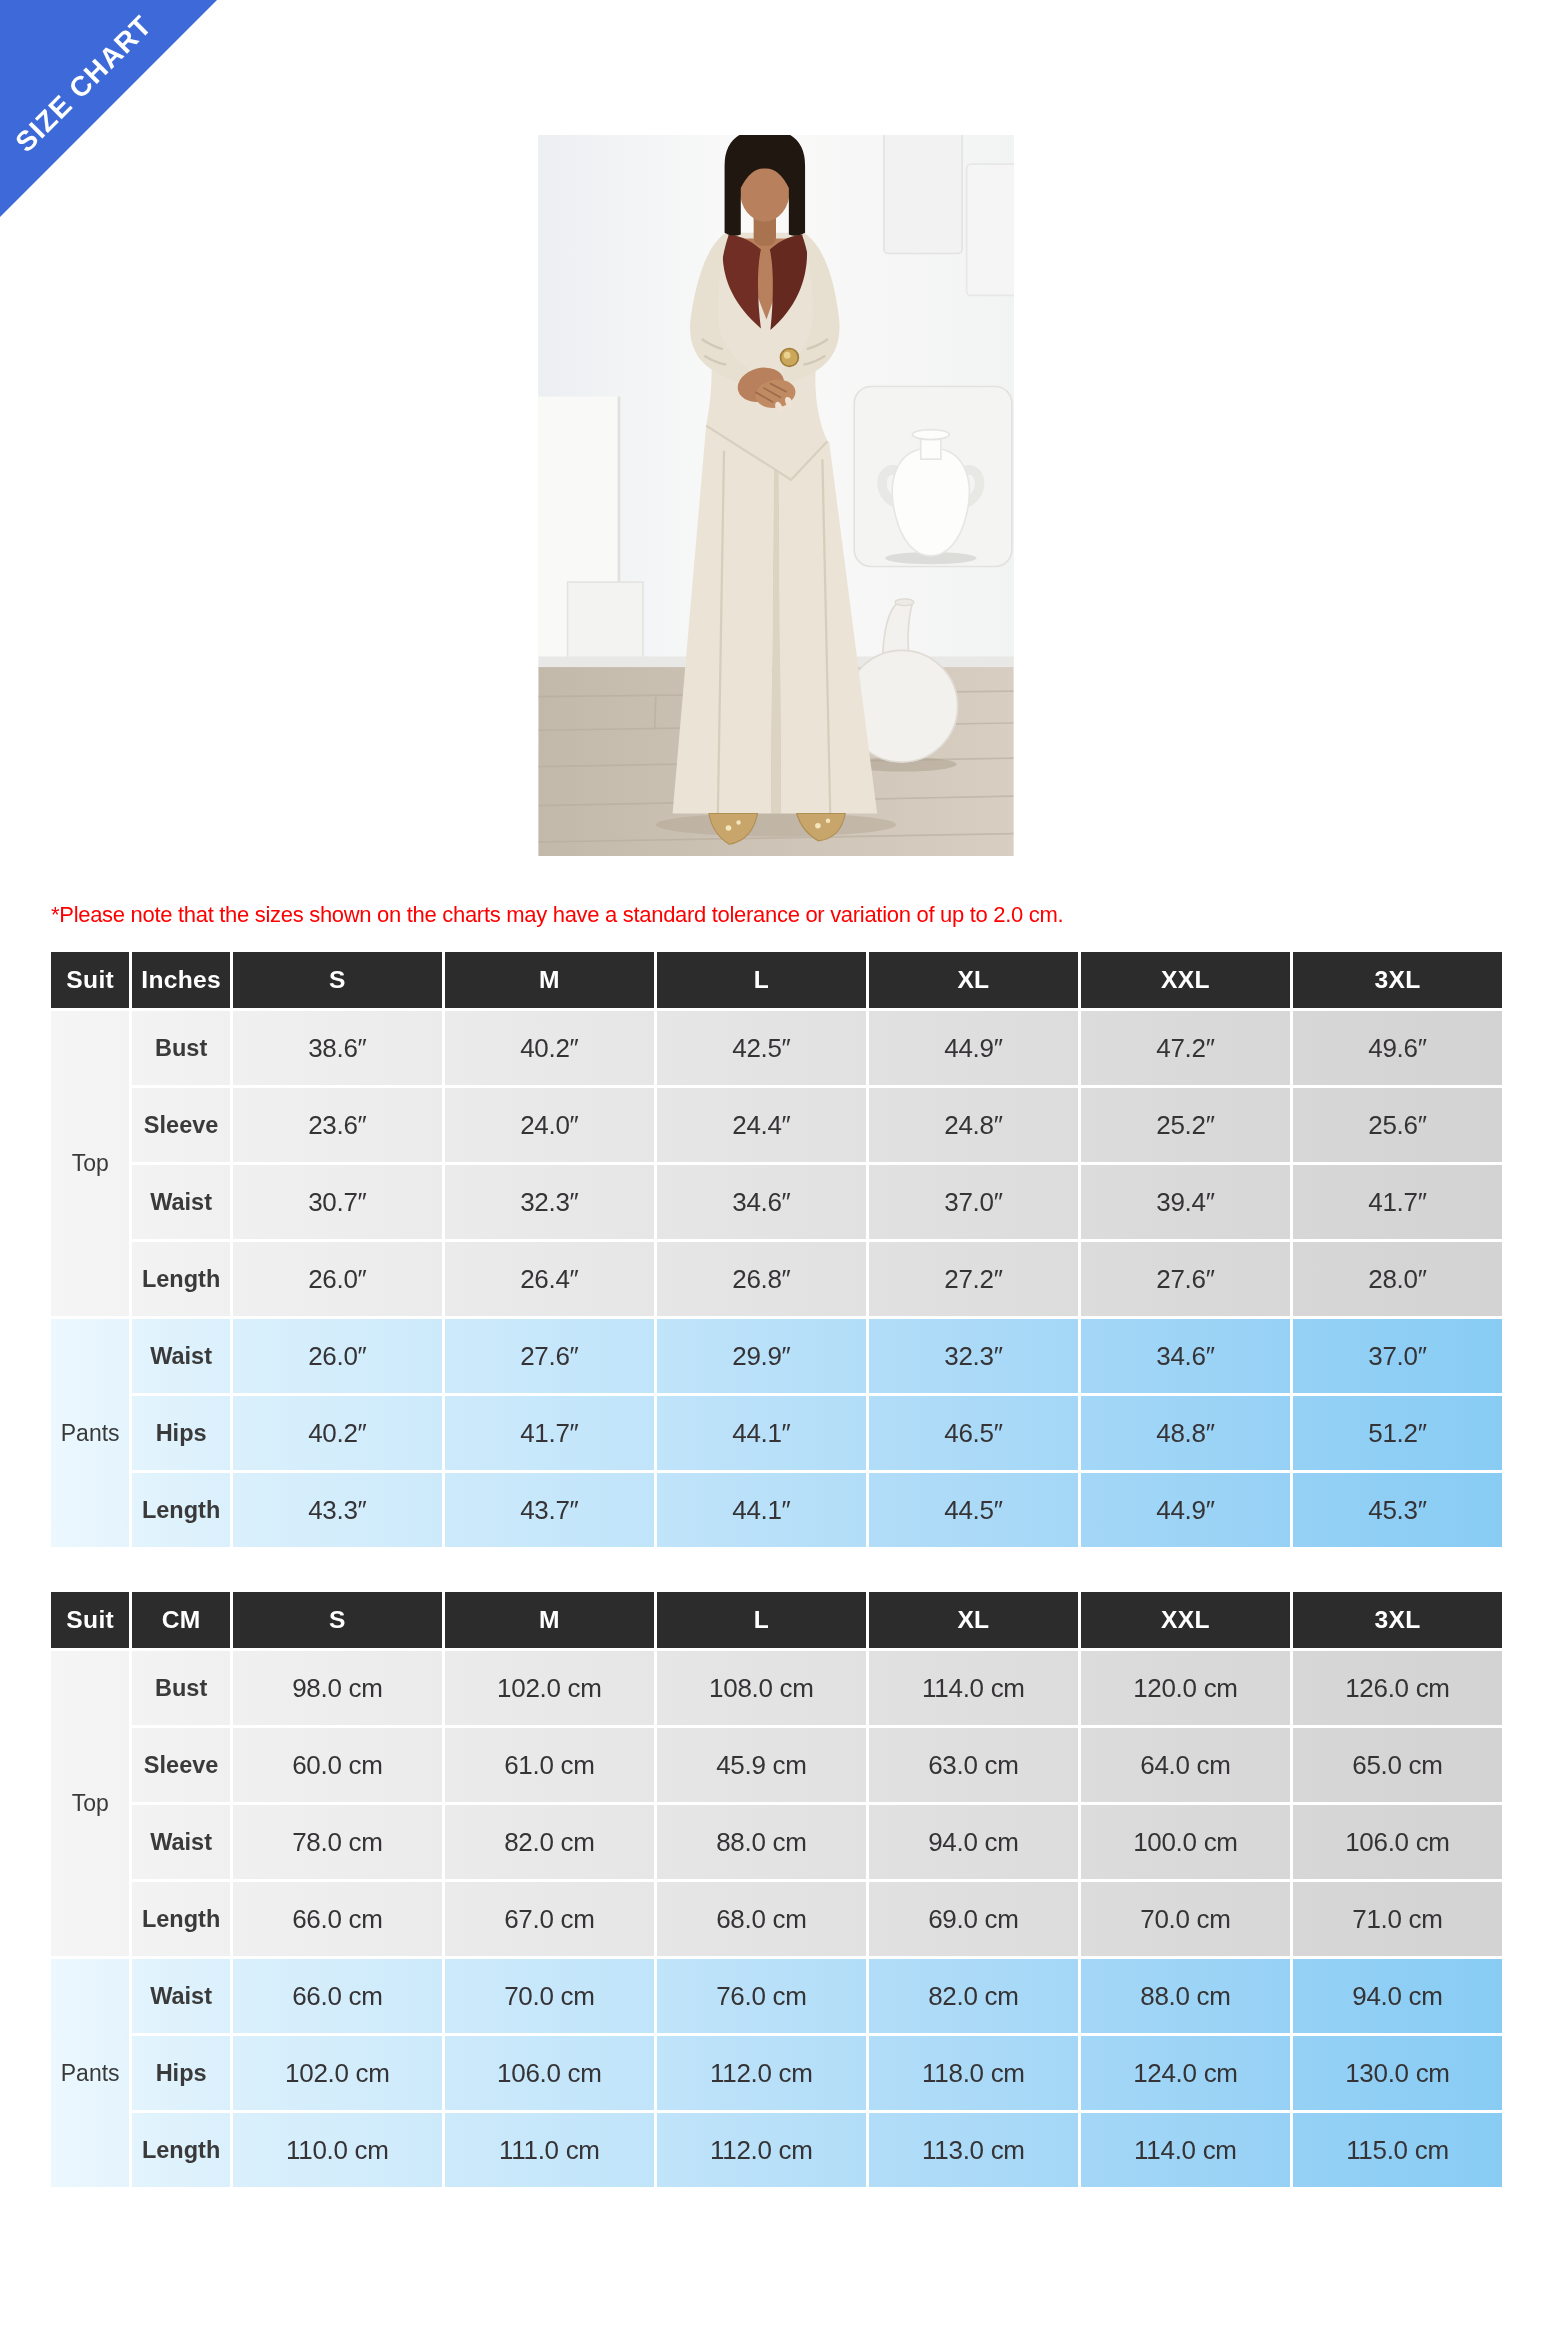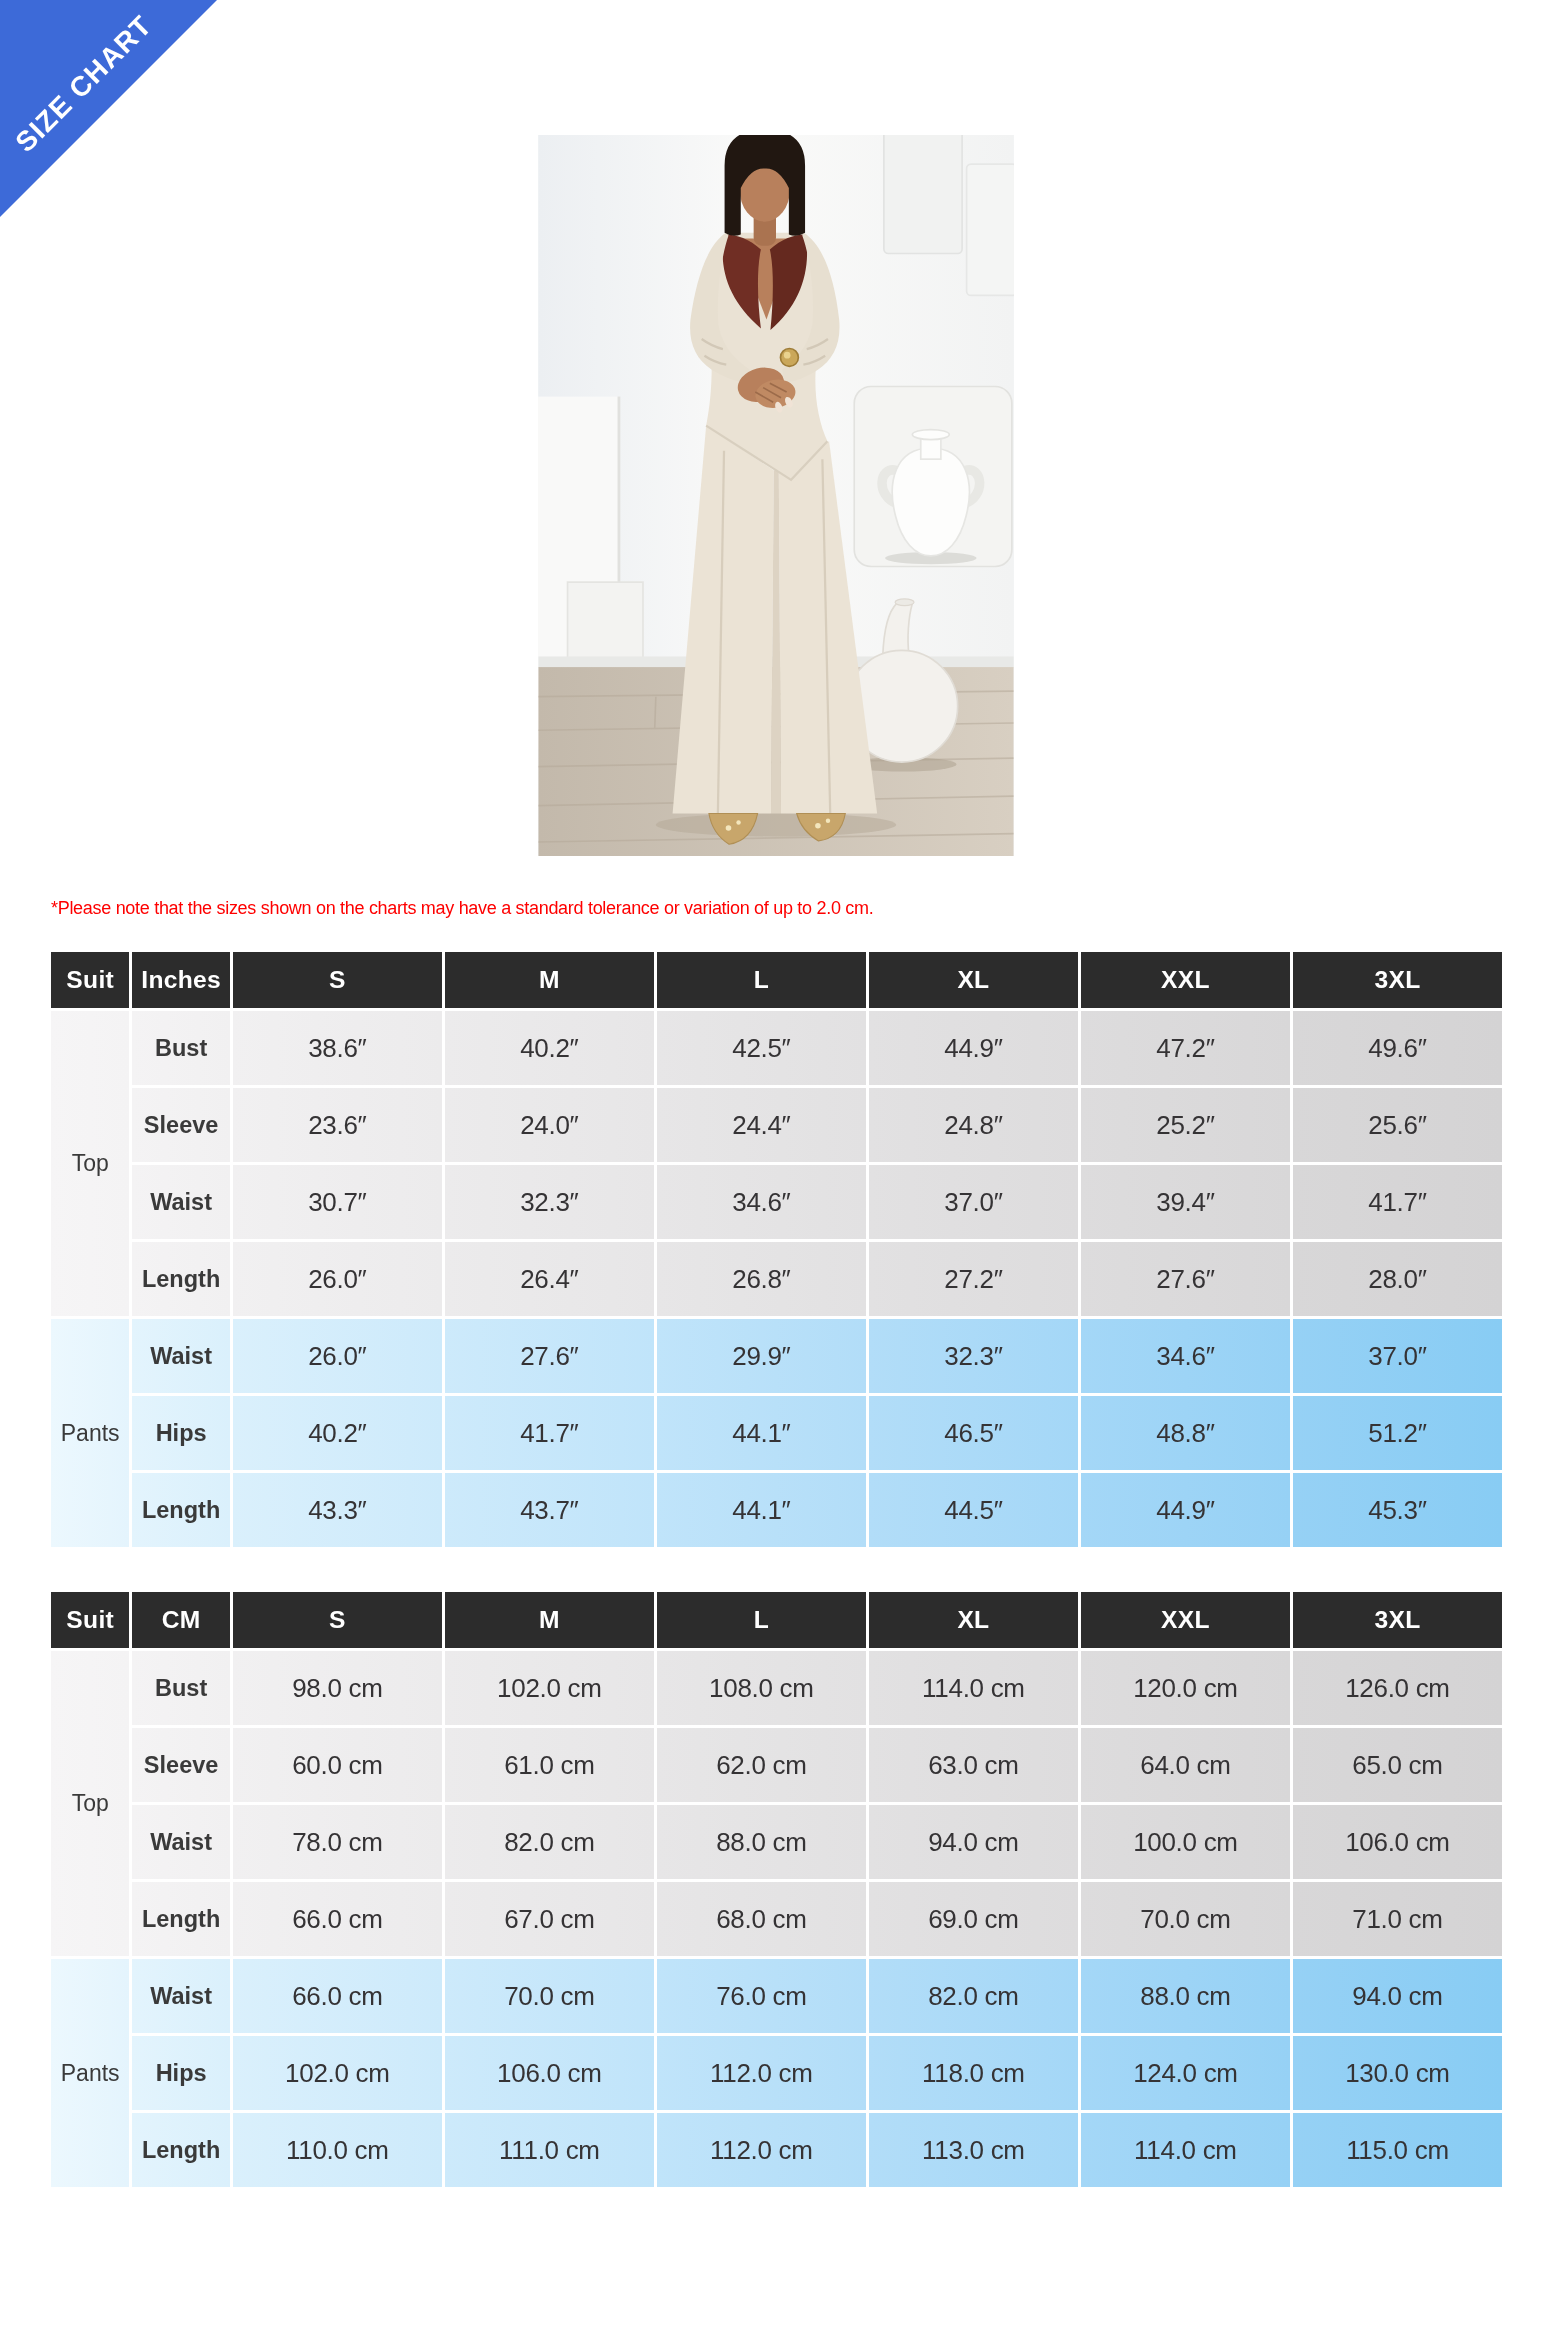--- a/index.html
+++ b/index.html
@@ -17,21 +17,21 @@
     position:absolute;left:84px;top:84px;
     transform:translate(-50%,-50%) rotate(-45deg);
     color:#ffffff;font-size:28px;font-weight:bold;letter-spacing:1.1px;white-space:nowrap;
   }
   
   .photo{position:absolute;left:538px;top:135px;width:476px;height:721px;background:#f3f5f6;}
   .photo svg{display:block;width:100%;height:100%;}
   
   .note{
     position:absolute;left:51px;top:880px;width:1430px;
-    color:var(--note-red,#fe0000);font-size:18px;font-weight:500;letter-spacing:-0.3px;
+    color:var(--note-red,#fe0000);font-size:22px;font-weight:500;letter-spacing:-0.3px;
   }
   
   .tbl-wrap{position:absolute;left:48px;}
   .tbl-wrap.t0{top:949px;}
   .tbl-wrap.t1{top:1589px;}
   table.size-table{
     border-collapse:separate;border-spacing:3.9px;table-layout:fixed;
     width:1457px;
   }
   .c-cat{width:78px;}
@@ -318,21 +318,21 @@
         <td class="val v2">102.0 cm</td>
         <td class="val v3">108.0 cm</td>
         <td class="val v4">114.0 cm</td>
         <td class="val v5">120.0 cm</td>
         <td class="val v6">126.0 cm</td>
       </tr>
       <tr>
         <td class="lbl">Sleeve</td>
         <td class="val v1">60.0 cm</td>
         <td class="val v2">61.0 cm</td>
-        <td class="val v3">62.0 cm</td>
+        <td class="val v3">45.9 cm</td>
         <td class="val v4">63.0 cm</td>
         <td class="val v5">64.0 cm</td>
         <td class="val v6">65.0 cm</td>
       </tr>
       <tr>
         <td class="lbl">Waist</td>
         <td class="val v1">78.0 cm</td>
         <td class="val v2">82.0 cm</td>
         <td class="val v3">88.0 cm</td>
         <td class="val v4">94.0 cm</td>

